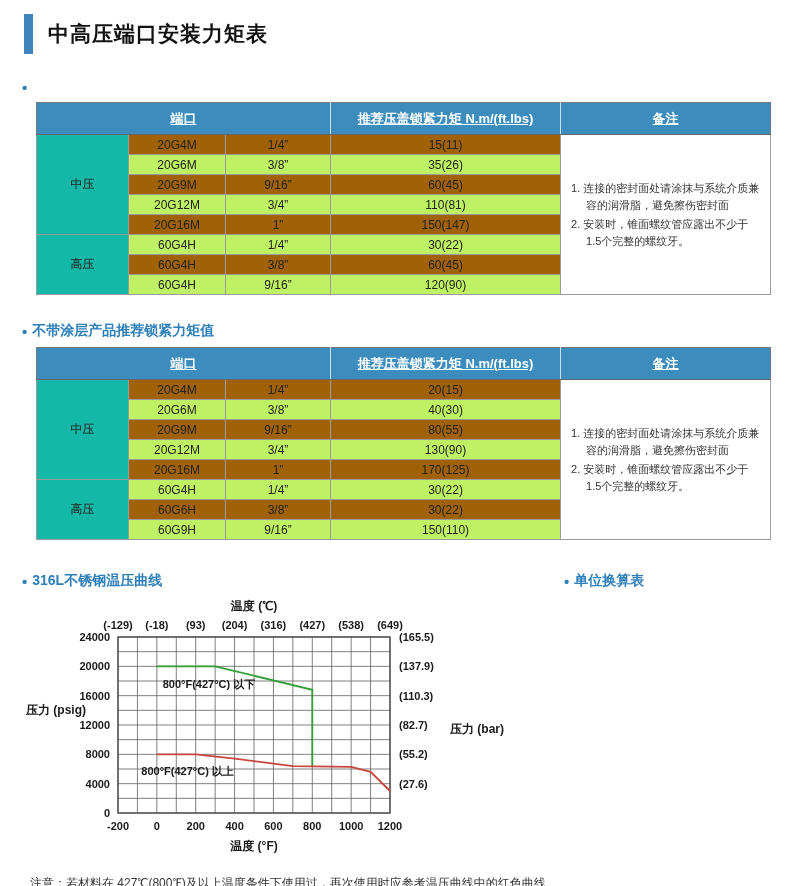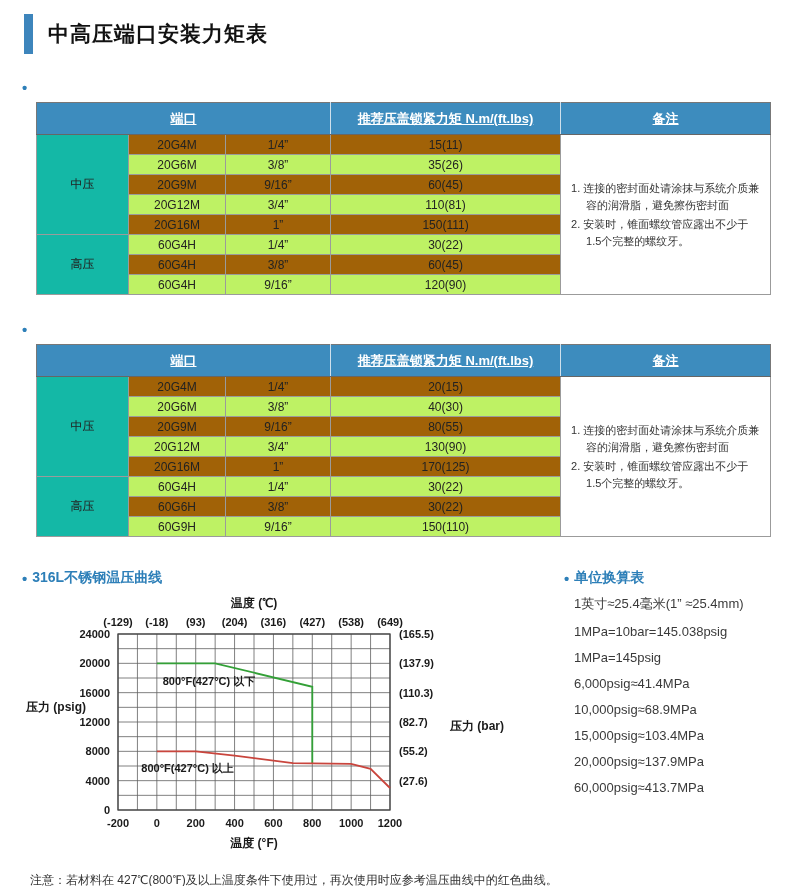--- a/index.html
+++ b/index.html
@@ -98,21 +98,21 @@
             <td class="c stripe">60(45)</td>
           </tr>
           <tr>
             <td class="c">20G12M</td>
             <td class="c">3/4”</td>
             <td class="c">110(81)</td>
           </tr>
           <tr>
             <td class="c stripe">20G16M</td>
             <td class="c stripe">1”</td>
-            <td class="c stripe">150(111)</td>
+            <td class="c stripe">150(147)</td>
           </tr>
           <tr>
             <td class="group-cell" rowspan="3">高压</td>
             <td class="c">60G4H</td>
             <td class="c">1/4”</td>
             <td class="c">30(22)</td>
           </tr>
           <tr>
             <td class="c stripe">60G4H</td>
             <td class="c stripe">3/8”</td>
@@ -123,20 +123,21 @@
             <td class="c">9/16”</td>
             <td class="c">120(90)</td>
           </tr>
         </tbody>
       </table>
   </section>
 
   <section class="tbl-section">
     <div class="section-title">
       <span class="bullet">•</span>
+      <span>不带涂层产品推荐锁紧力矩值</span>
     </div>
     <table class="torque" id="table-uncoated">
         <colgroup>
           <col style="width:92px">
           <col style="width:97px">
           <col style="width:105px">
           <col style="width:230px">
           <col style="width:210px">
         </colgroup>
         <thead>
@@ -271,28 +272,18 @@
           <polyline points="134.9,157.3 173.7,157.3 212.6,161.7 270.9,169.1 329.1,169.8 348.6,174.9 368.0,194.0" fill="none" stroke="#c9453d" stroke-width="1.8"></polyline>
           <text x="119.31428571428572" y="177.5" class="series-label" fill="#c9453d">800°F(427°C) 以上</text>
         </svg>
     </section>
 
     <section class="conv-col">
       <div class="section-title">
         <span class="bullet">•</span>
         <span>单位换算表</span>
       </div>
-      <ul class="conv-list" id="conv-list">
-          <li>1英寸≈25.4毫米(1” ≈25.4mm)</li>
-          <li>1MPa=10bar=145.038psig</li>
-          <li>1MPa=145psig</li>
-          <li>6,000psig≈41.4MPa</li>
-          <li>10,000psig≈68.9MPa</li>
-          <li>15,000psig≈103.4MPa</li>
-          <li>20,000psig≈137.9MPa</li>
-          <li>60,000psig≈413.7MPa</li>
-        </ul>
     </section>
   </div>
 
   <div class="footer-note">注意：若材料在 427℃(800℉)及以上温度条件下使用过，再次使用时应参考温压曲线中的红色曲线。</div>
 
 </div>
 
 </body></html>

